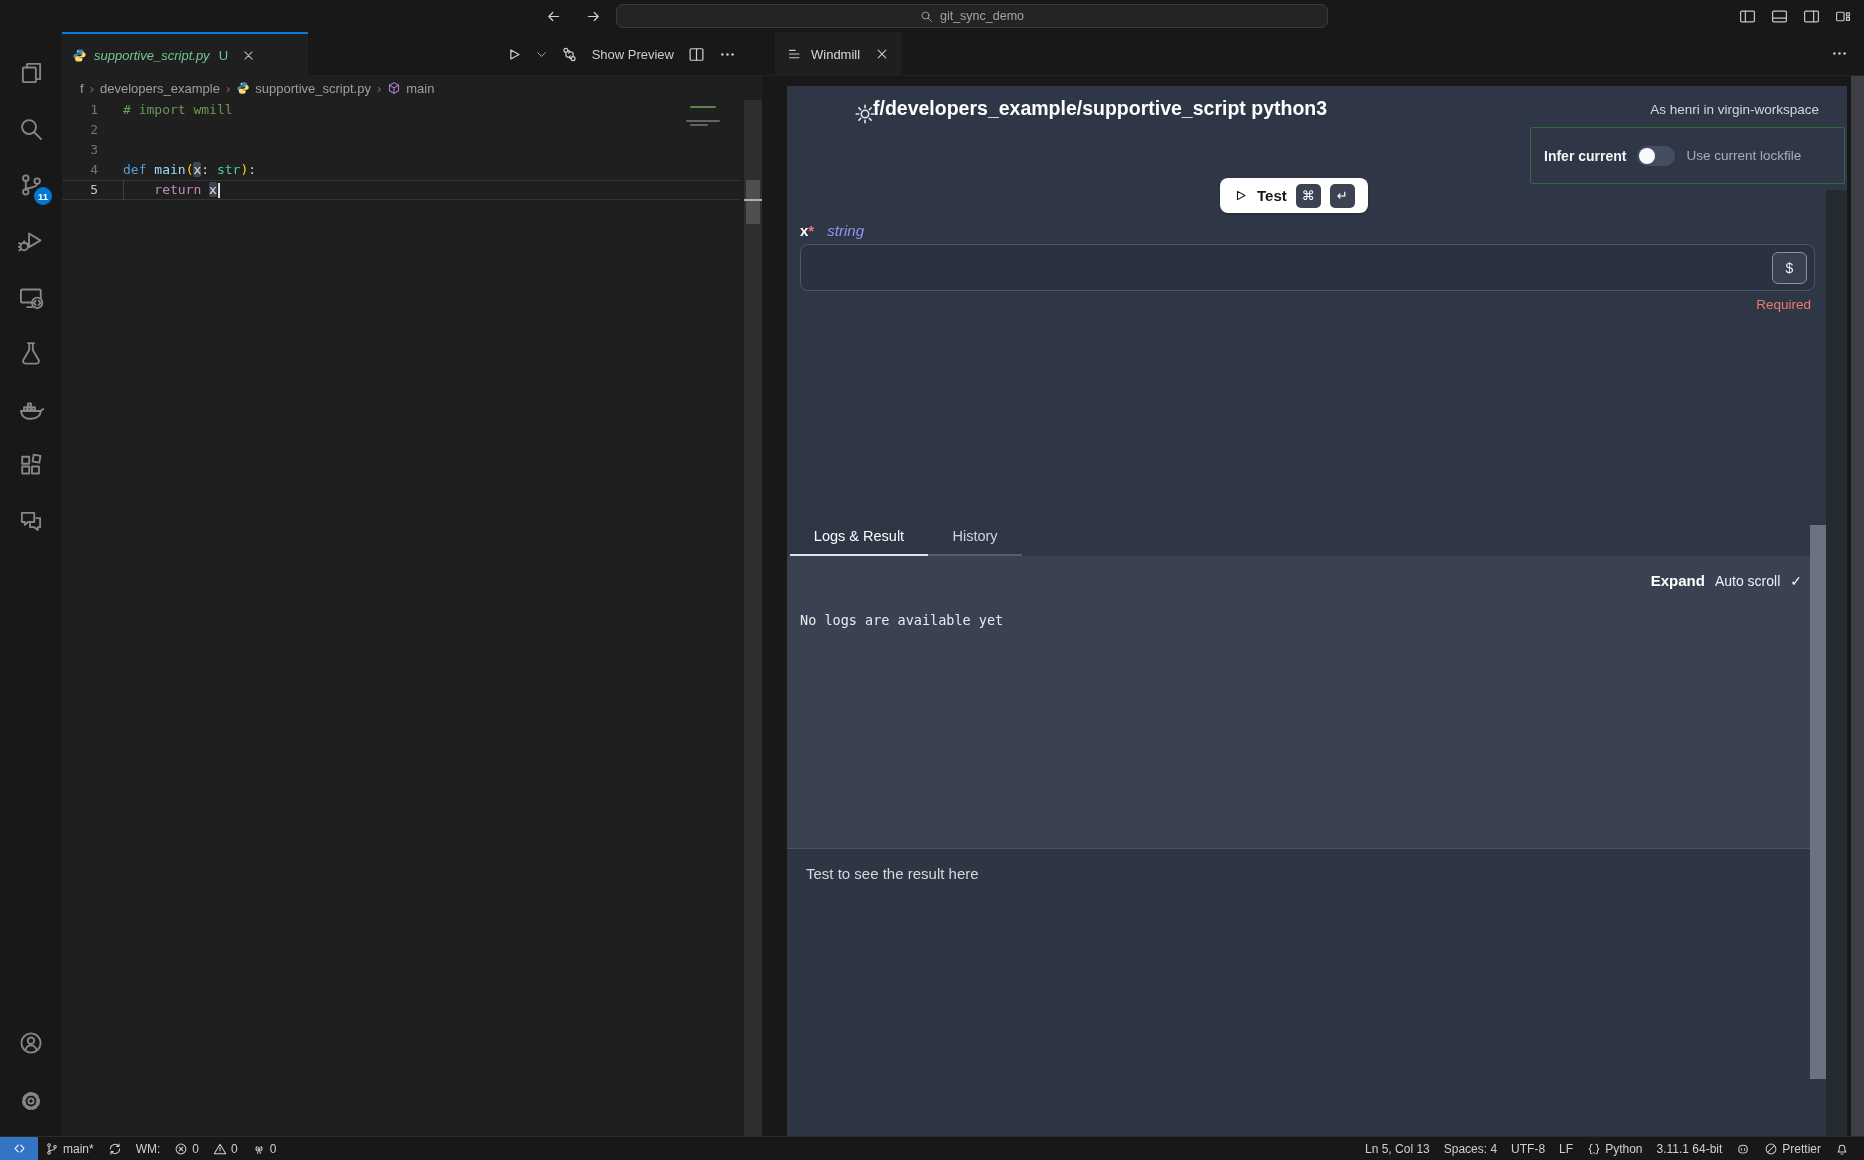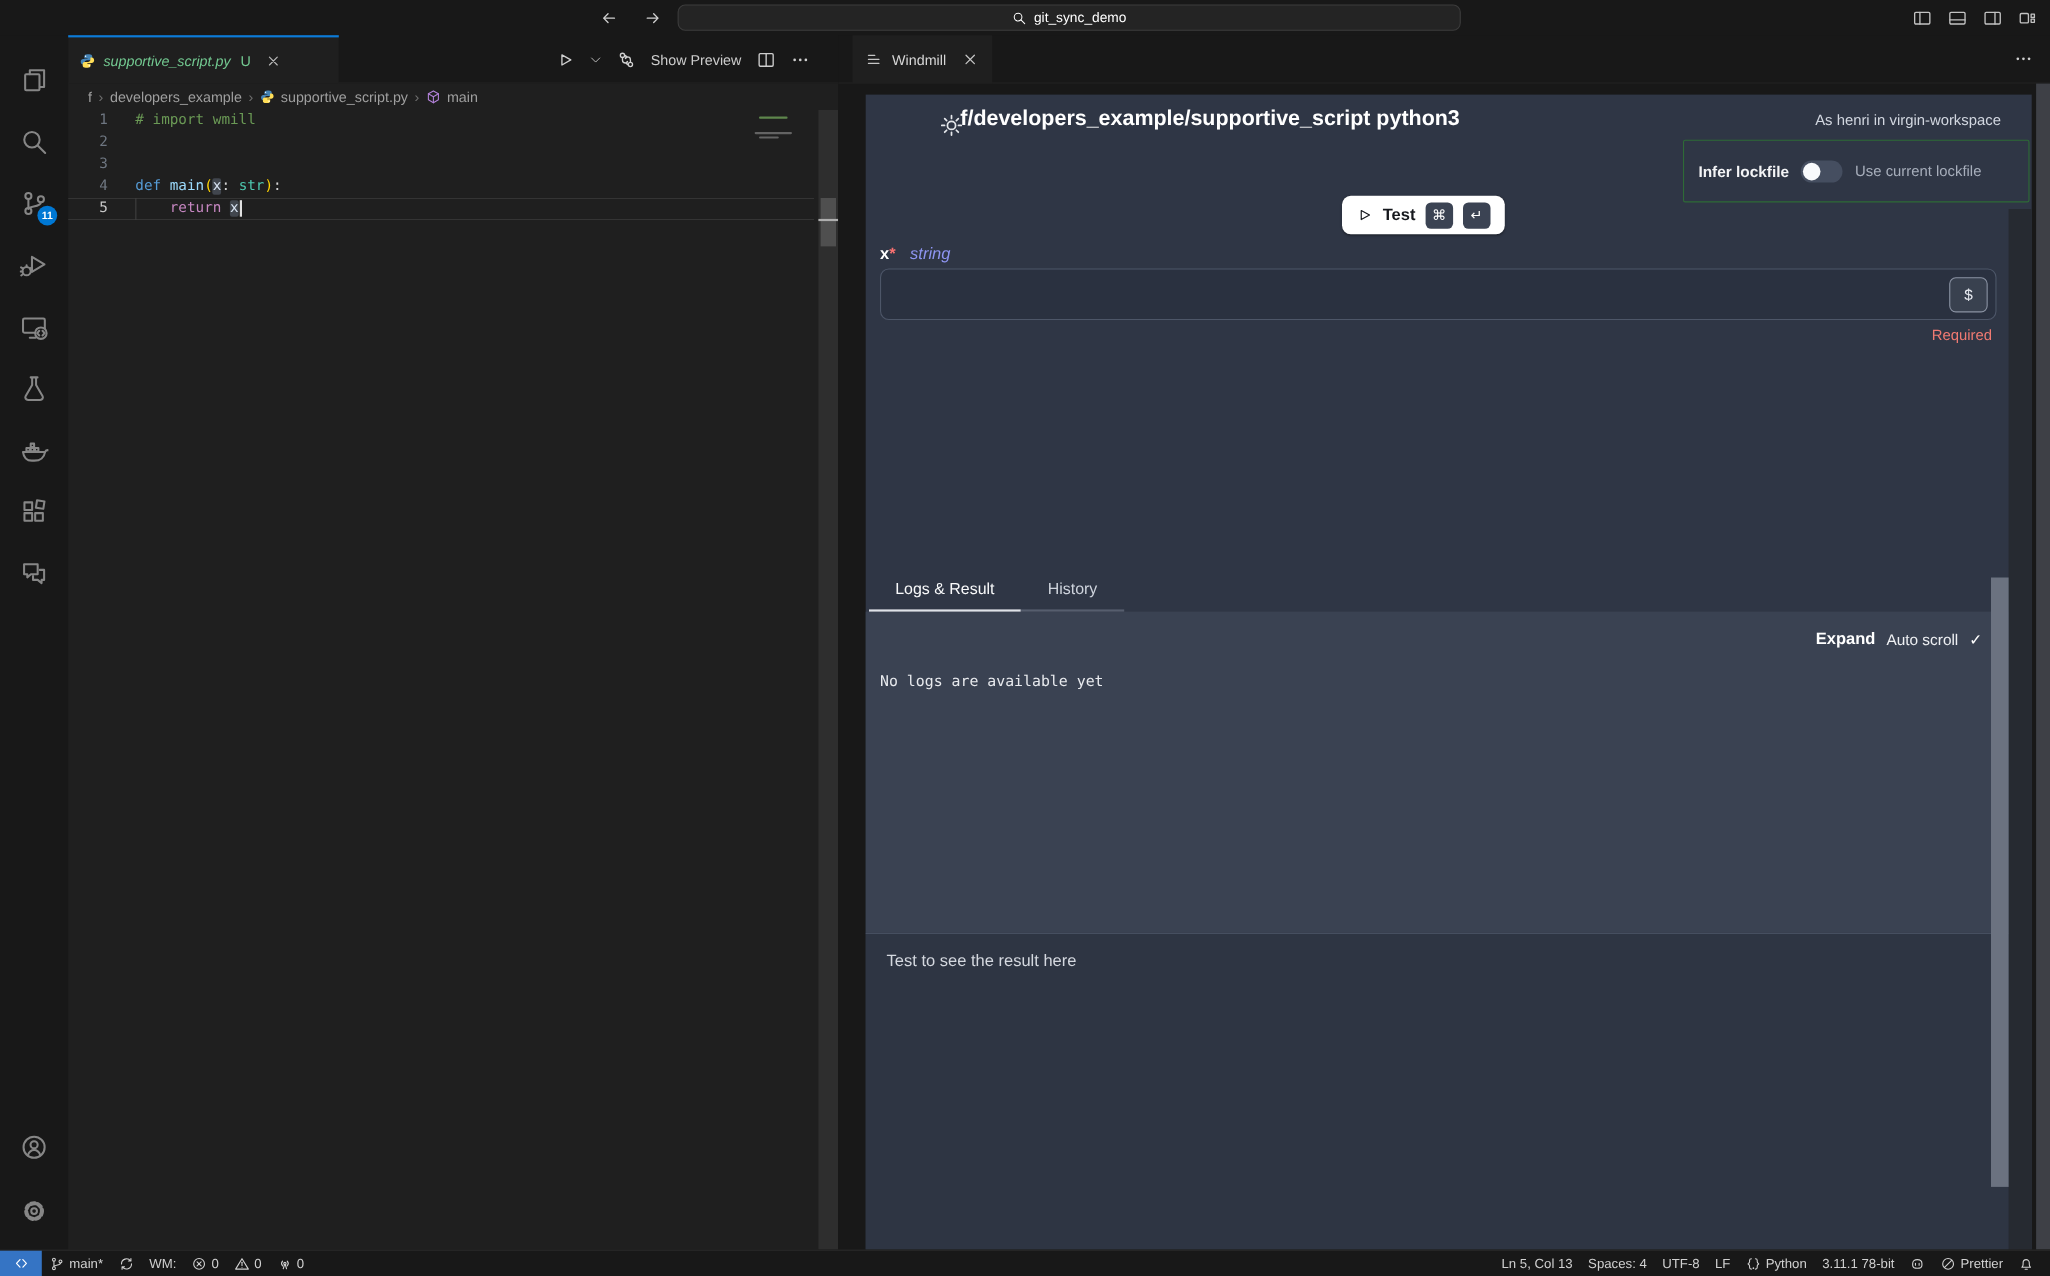--- a/index.html
+++ b/index.html
@@ -8,21 +8,21 @@
        font-family:"Liberation Sans",sans-serif;color:#cccccc;-webkit-font-smoothing:antialiased;}
   .icon{display:inline-flex;align-items:center;justify-content:center;}
   .icon svg{width:100%;height:100%;}
 
   
   #titlebar{position:absolute;left:0;top:0;width:100%;height:32px;background:#181818;}
   #tb-nav{position:absolute;left:545px;top:0;height:32px;display:flex;gap:23px;align-items:center;color:#cfcfcf;}
   #tb-nav .icon{width:17px;height:17px;}
   #tb-search{position:absolute;left:616px;top:4px;width:712px;height:24px;background:#242424;
     border:1px solid #3c3c3c;border-radius:7px;display:flex;align-items:center;justify-content:center;
-    gap:7px;color:#ffffff;font-size:12.5px;}
+    gap:7px;color:#a3a3a3;font-size:12.5px;}
   #tb-search .icon{width:13px;height:13px;}
   #tb-win{position:absolute;right:12px;top:0;height:32px;display:flex;gap:15px;align-items:center;color:#c2c2c2;}
   #tb-win .icon{width:17px;height:17px;cursor:pointer;}
 
   
   #activitybar{position:absolute;left:0;top:32px;width:62px;height:1104px;background:#181818;
     display:flex;flex-direction:column;align-items:center;padding-top:13px;}
   .ab-item{position:relative;width:48px;height:56px;display:flex;align-items:center;justify-content:center;
     color:#868686;cursor:pointer;}
   .ab-item .icon{width:26px;height:26px;}
@@ -445,21 +445,21 @@
       <span class="icon" id="wm-sun">
           <svg viewBox="0 0 16 16" fill="none" stroke="currentColor" stroke-width="1.15" stroke-linecap="round" stroke-linejoin="round">
             <circle cx="8" cy="8" r="2.7"></circle>
             <path d="M8 1.6v1.8 M8 12.6v1.8 M1.6 8h1.8 M12.6 8h1.8 M3.5 3.5l1.3 1.3 M11.2 11.2l1.3 1.3 M12.5 3.5l-1.3 1.3 M4.8 11.2l-1.3 1.3"></path>
           </svg>
         </span>
       <div id="wm-title">f/developers_example/supportive_script python3</div>
       <div id="wm-user">As henri in virgin-workspace</div>
 
       <div id="lock-box">
-        <span id="lock-infer">Infer lockfile</span>
+        <span id="lock-infer">Infer current</span>
         <span id="lock-toggle">
             <span class="knob"></span>
           </span>
         <span id="lock-use">Use current lockfile</span>
       </div>
 
       <div id="test-btn">
         <span class="icon" id="test-play">
             <svg viewBox="0 0 16 16" fill="none" stroke="currentColor" stroke-width="1.15" stroke-linecap="round" stroke-linejoin="round">
               <path d="M4.8 3.6l8 4.4-8 4.4z"></path>
@@ -578,21 +578,21 @@
         <div class="sb-item">
           <span class="icon">
             <svg viewBox="0 0 16 16" fill="none" stroke="currentColor" stroke-width="1.15" stroke-linecap="round" stroke-linejoin="round">
               <path d="M5.9 2.6c-1.3 0-1.9.6-1.9 1.8v1.4c0 .9-.4 1.5-1.4 1.8v.8c1 .3 1.4.9 1.4 1.8v1.4c0 1.2.6 1.8 1.9 1.8 M10.1 2.6c1.3 0 1.9.6 1.9 1.8v1.4c0 .9.4 1.5 1.4 1.8v.8c-1 .3-1.4.9-1.4 1.8v1.4c0 1.2-.6 1.8-1.9 1.8"></path>
               <circle cx="8" cy="12.4" r=".9" fill="currentColor" stroke="none"></circle>
             </svg>
           </span>
           <span>Python</span>
         </div>
         <div class="sb-item">
-          <span>3.11.1 78-bit</span>
+          <span>3.11.1 64-bit</span>
         </div>
         <div class="sb-item">
           <span class="icon">
             <svg viewBox="0 0 16 16" fill="none" stroke="currentColor" stroke-width="1.15" stroke-linecap="round" stroke-linejoin="round">
               <path d="M3.2 7.7c0-2.6 1.9-4.1 4.8-4.1s4.8 1.5 4.8 4.1v1.6c0 1.8-2.1 3.2-4.8 3.2s-4.8-1.4-4.8-3.2z"></path>
               <path d="M6.1 7.5v1.9 M9.9 7.5v1.9"></path>
             </svg>
           </span>
         </div>
         <div class="sb-item">

